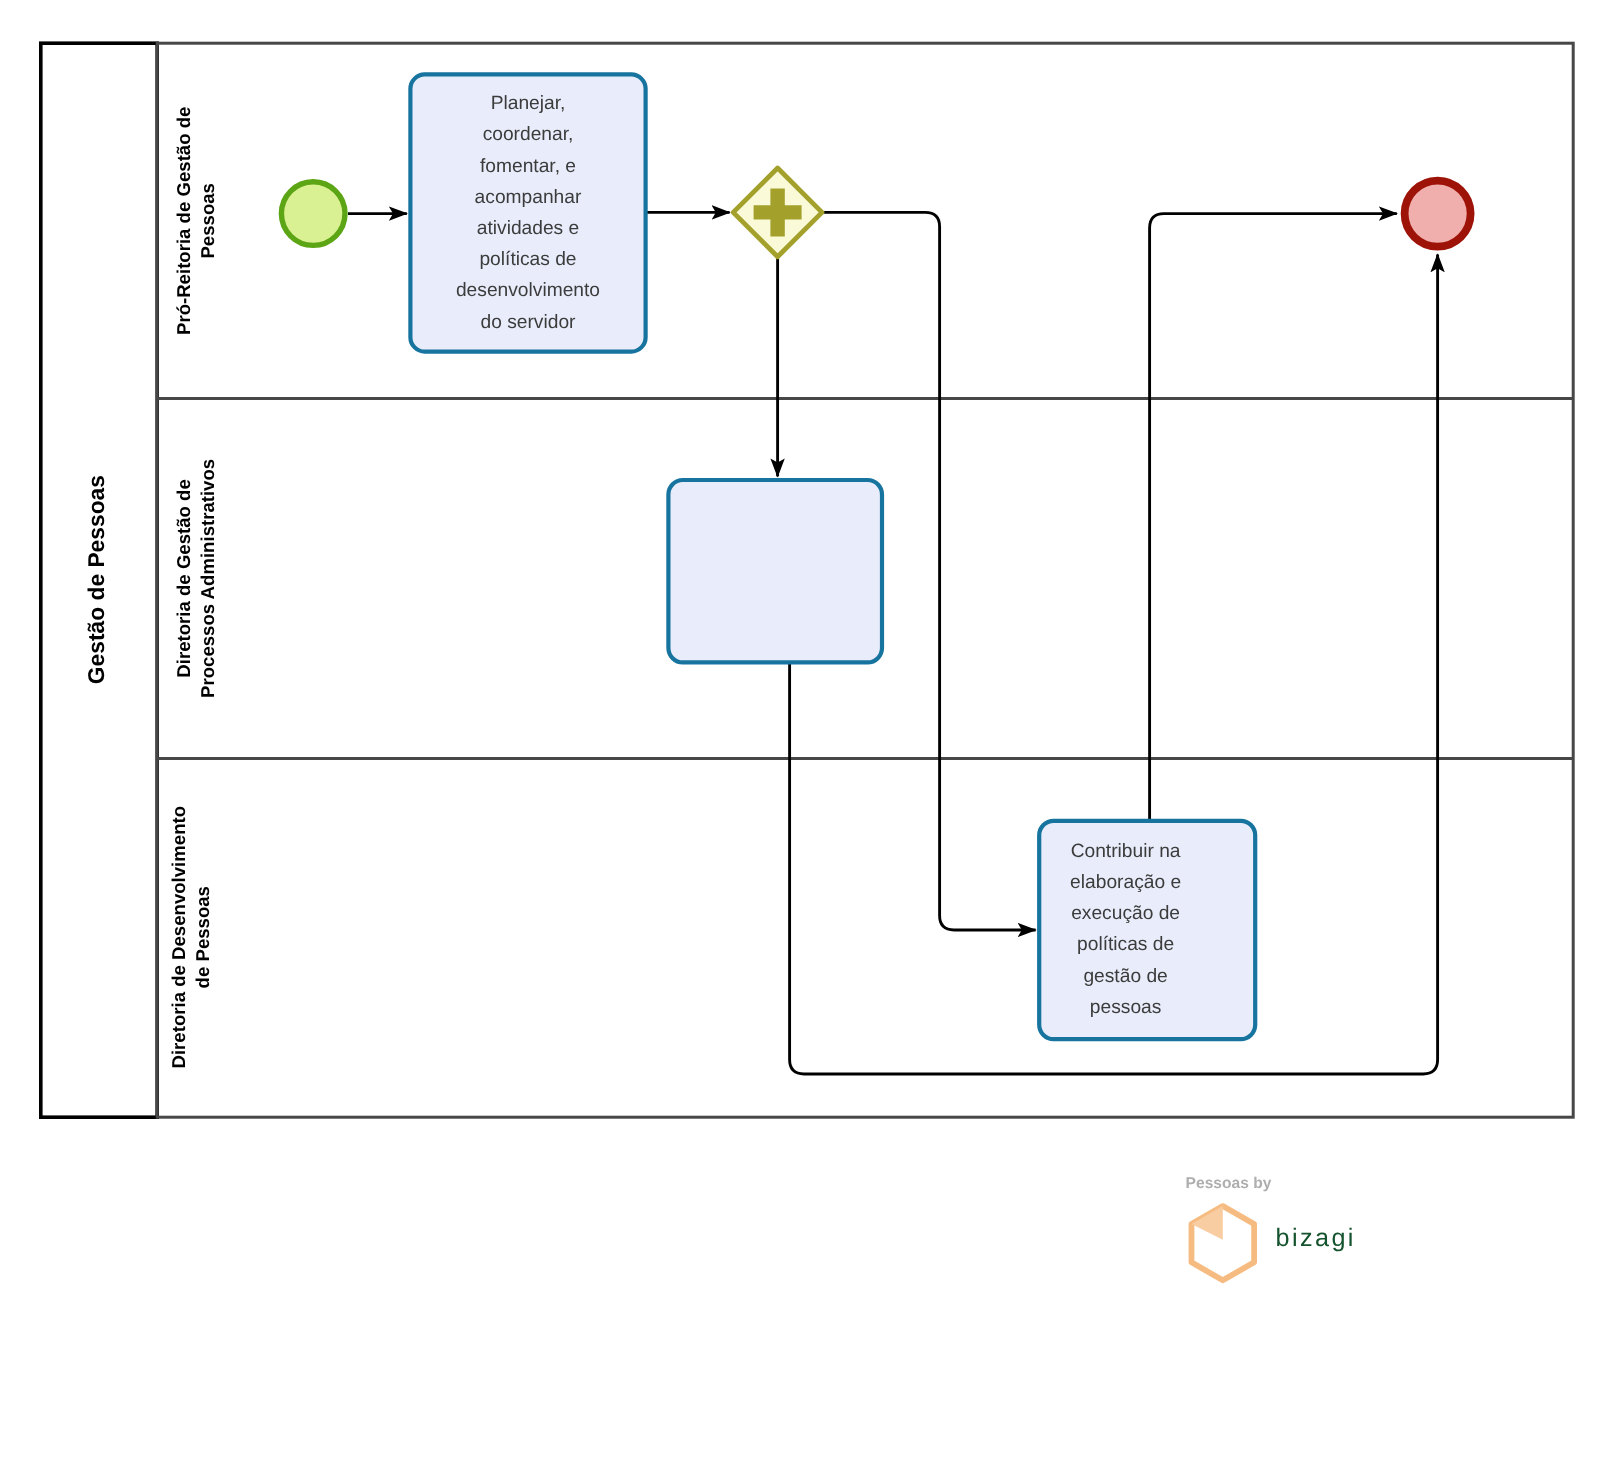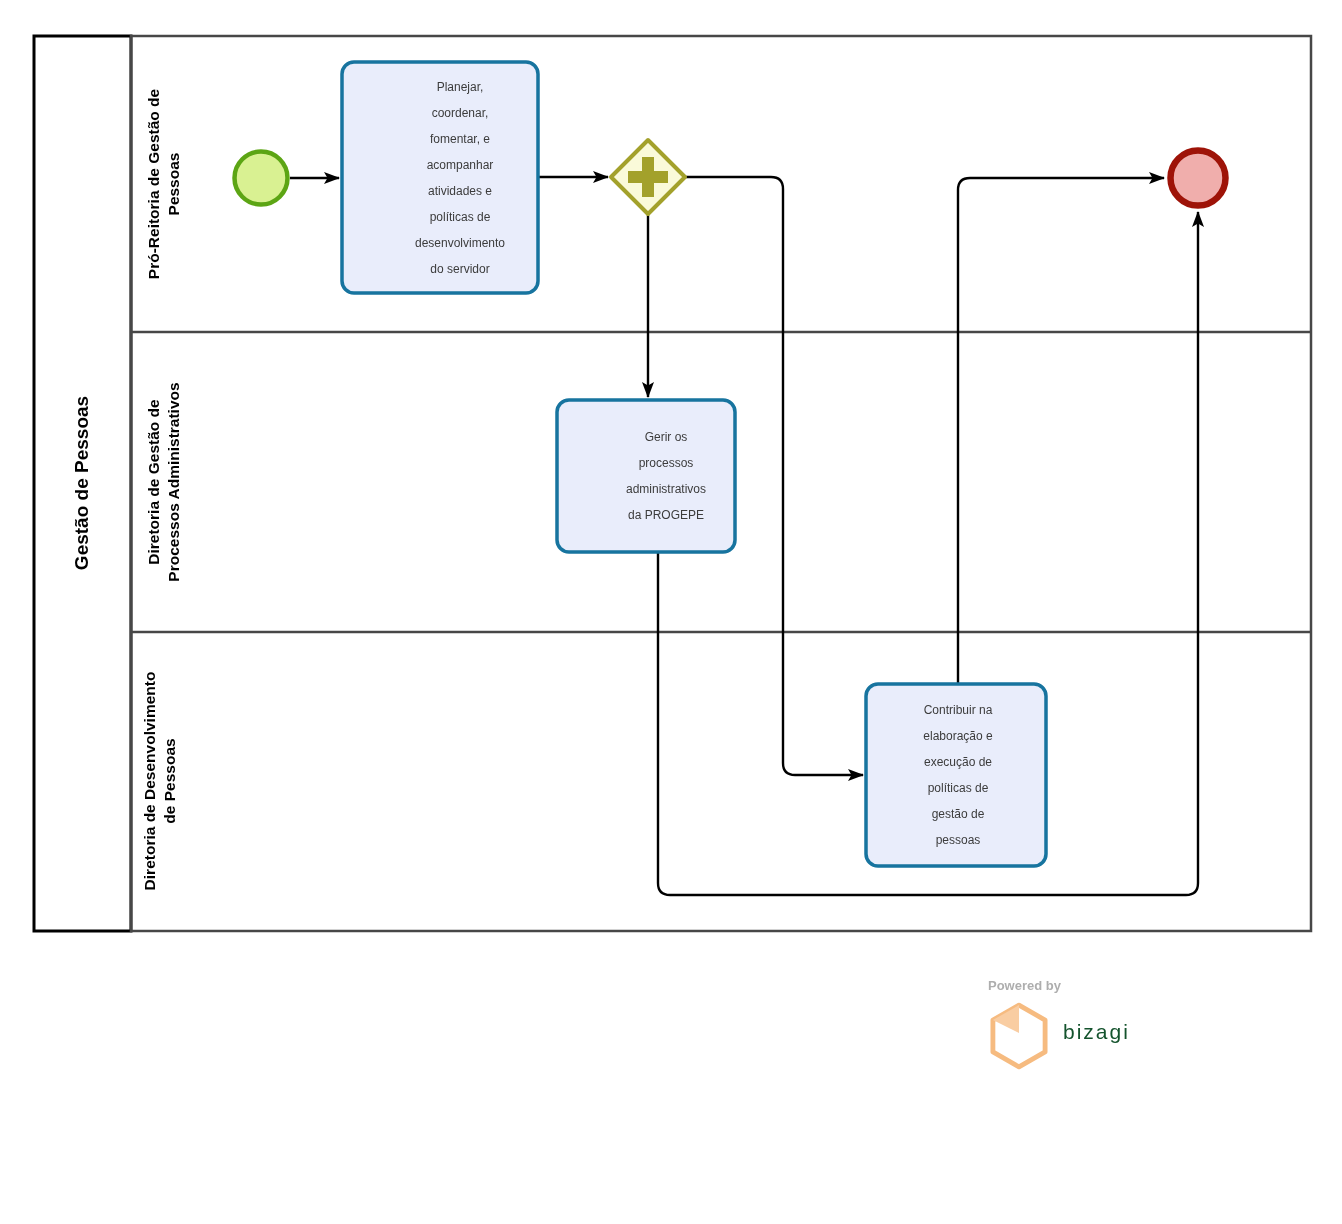--- a/index.html
+++ b/index.html
@@ -42,24 +42,23 @@
     color: #000000;
     line-height: 20px;
   }
   .lane-label-1 { left: 164px; top: 184px; }
   .lane-label-2 { left: 164px; top: 482px; }
   .lane-label-3 { left: 160px; top: 781px; }
   .task-label {
     display: flex;
     align-items: center;
     justify-content: center;
-    font-size: 12px;
+    font-size: 16px;
     line-height: 26px;
     color: #3c3c3c;
-    padding-left: 20px;
   }
   .task-label-1 { left: 342px; top: 62px;  width: 196px; height: 231px; }
   .task-label-2 { left: 557px; top: 400px; width: 178px; height: 152px; }
   .task-label-3 { left: 866px; top: 684px; width: 144px; height: 182px; }
   .powered-by {
     left: 988px;
     top: 978px;
     font-size: 13px;
     font-weight: 600;
     color: #aeaeae;
@@ -135,32 +134,28 @@
 de Pessoas</div>
 
   <div class="txt task-label task-label-1">Planejar,
 coordenar,
 fomentar, e
 acompanhar
 atividades e
 políticas de
 desenvolvimento
 do servidor</div>
-  <div class="txt task-label task-label-2">Gerir os
-processos
-administrativos
-da PROGEPE</div>
   <div class="txt task-label task-label-3">Contribuir na
 elaboração e
 execução de
 políticas de
 gestão de
 pessoas</div>
 
-  <div class="txt powered-by">Powered by</div>
+  <div class="txt powered-by">Pessoas by</div>
 
   <svg class="logo-icon" width="58" height="68" viewBox="0 0 60 70">
     <polygon points="30,3 57,18.5 57,51.5 30,67 3,51.5 3,18.5" fill="#ffffff" stroke="#f6bb80" stroke-width="5" stroke-linejoin="round"></polygon>
     <path d="M30 3 L3 18.5 L30 32 Z" fill="#f9cda2"></path>
   </svg>
 
   <div class="txt brand-bizagi">bizagi</div>
 
 </div>
 

